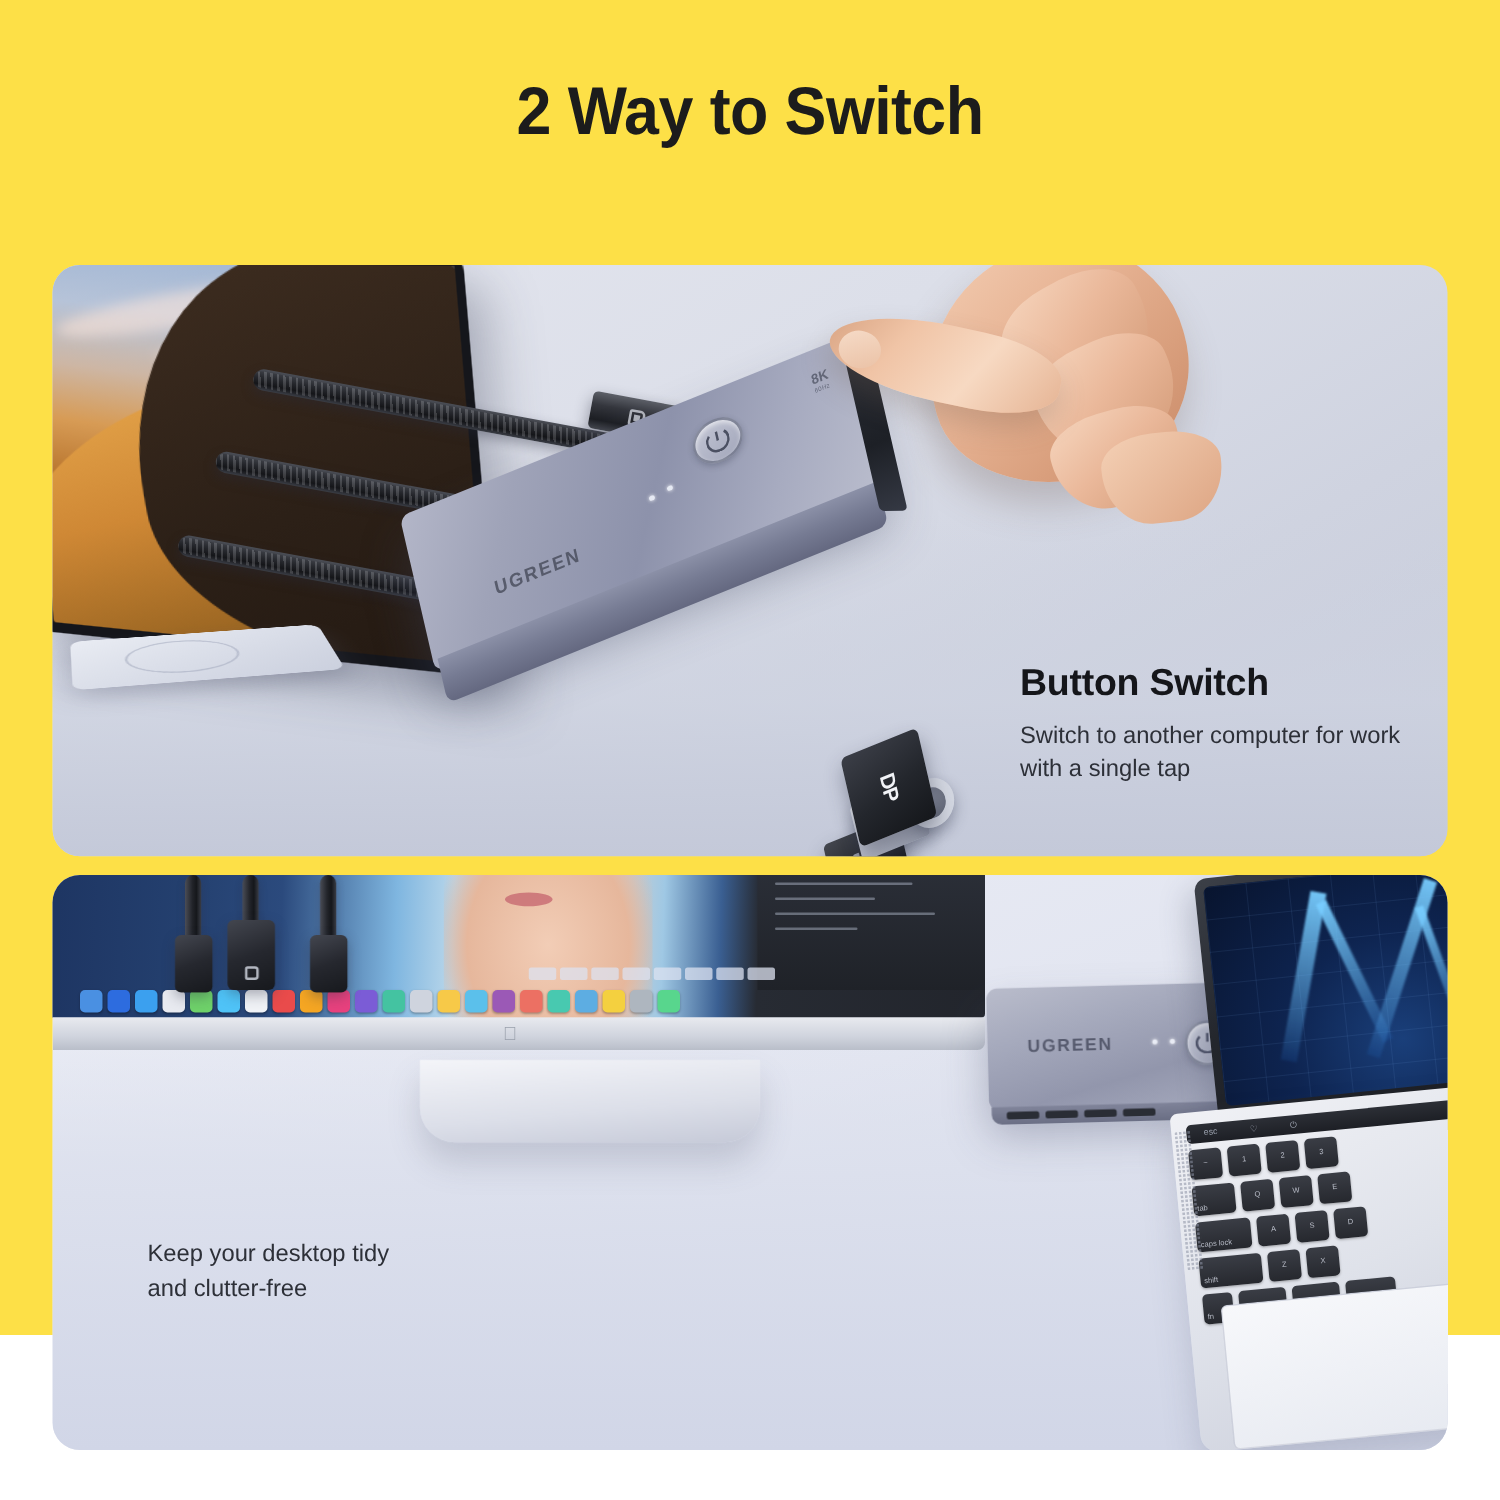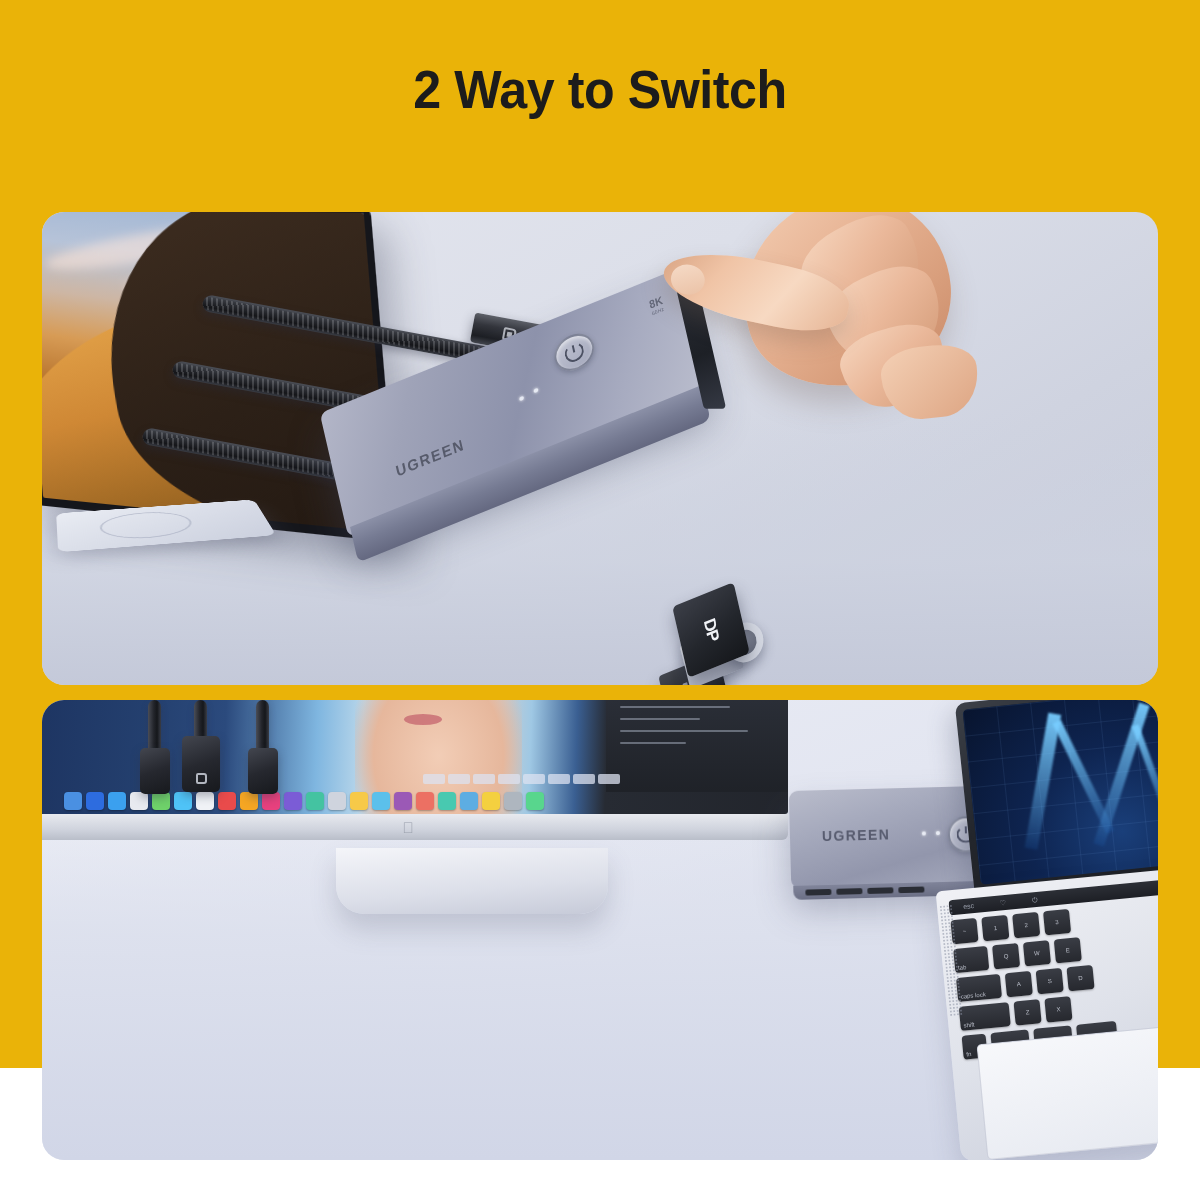--- a/index.html
+++ b/index.html
@@ -2,21 +2,21 @@
 <html><head>
 <meta charset="utf-8">
 <style>
   * { box-sizing: border-box; margin: 0; padding: 0; }
   html, body {
     width: 1200px; height: 1200px;
     background: #ffffff;
     font-family: "Liberation Sans", sans-serif;
     overflow: hidden;
   }
-  .page { position: relative; width: 1200px; height: 1068px; background: #eab308; }
+  .page { position: relative; width: 1200px; height: 1068px; background: #fde047; }
 
   
   .page-title {
     position: absolute; left: 0; top: 58px; width: 1200px;
     text-align: center;
     font-size: 54px; font-weight: 700; letter-spacing: -0.5px;
     color: #1c1c1c;
     font-family: "Liberation Sans Narrow", "Liberation Sans", sans-serif;
     transform: scaleX(0.93); transform-origin: center;
   }
@@ -503,20 +503,24 @@
       <div class="palm"></div>
       <div class="finger" id="f-mid"></div>
       <div class="finger" id="f-ring"></div>
       <div class="finger" id="f-pinky"></div>
       <div class="finger" id="f-thumb"></div>
       <div class="finger" id="f-index">
         <span class="nail"></span>
       </div>
     </div>
 
+    <div class="caption-top">
+      <div class="cap-head">Button Switch</div>
+      <div class="cap-body">Switch to another computer for work with a single tap</div>
+    </div>
   </div>
 
   <div class="panel" id="panel-bottom">
     <div class="desk-bottom"></div>
 
     <div class="imac">
       <div class="imac-screen">
         <div class="imac-face"></div>
         <div class="imac-lips"></div>
         <div class="imac-winpanel">
@@ -639,16 +643,18 @@
               <span class="mb-key" style="width: 38px; height: 24px;">option</span>
               <span class="mb-key" style="width: 40px; height: 24px;">command</span>
             </div>
           </div>
         <div class="mb-trackpad"></div>
       </div>
     </div>
 
     <div class="caption-bottom">
       <div class="cap-body-b">
+        <div>Keep your desktop tidy</div>
+        <div>and clutter-free</div>
       </div>
     </div>
   </div>
 </div>
 
 </body></html>

